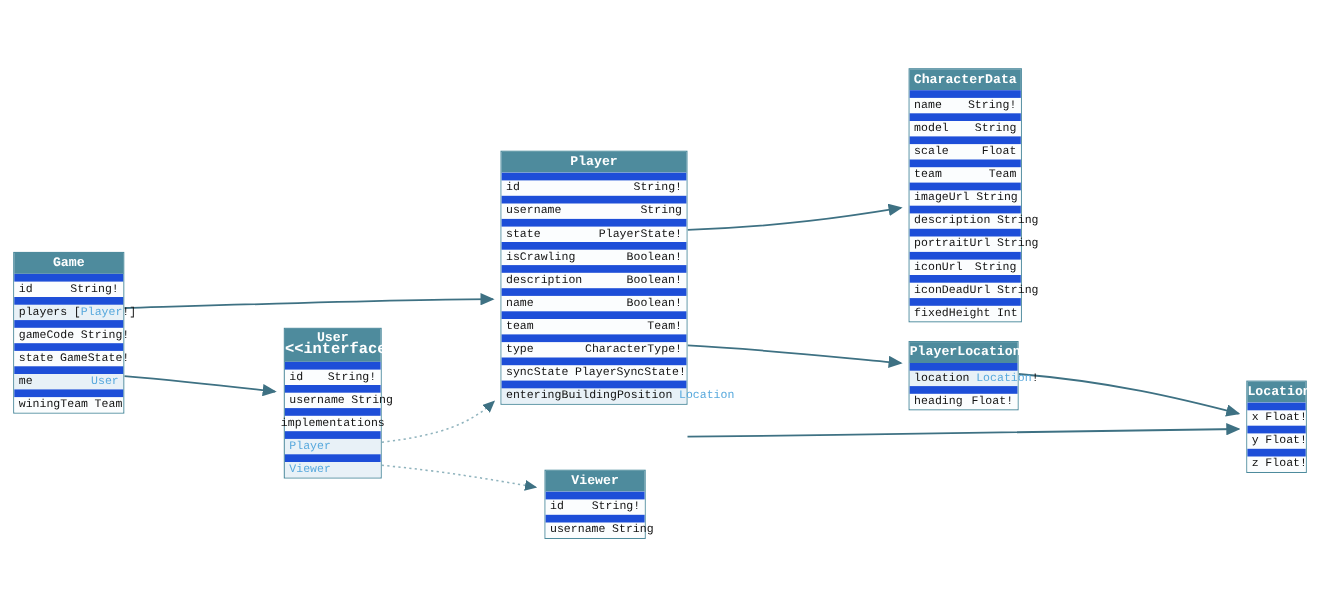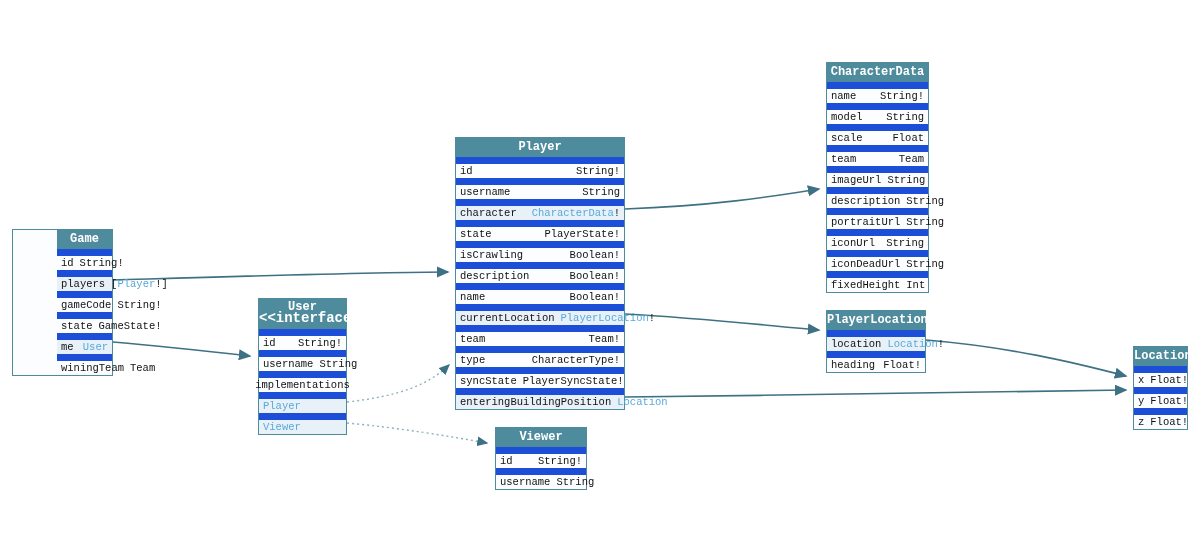--- a/index.html
+++ b/index.html
@@ -67,21 +67,21 @@
     </defs>
   <path d="M 113 280 C 250 276 380 272 448 272" class="edge " marker-end="url(#arrow)"></path>
       <path d="M 113 342 C 160 346 215 352 250 356" class="edge " marker-end="url(#arrow)"></path>
       <path d="M 625 209 C 710 206 770 197 819 189" class="edge " marker-end="url(#arrow)"></path>
       <path d="M 625 314 C 700 318 762 325 819 330" class="edge " marker-end="url(#arrow)"></path>
       <path d="M 625 397 C 800 395 1000 392 1126 390" class="edge " marker-end="url(#arrow)"></path>
       <path d="M 926 340 C 1010 347 1072 362 1126 376" class="edge " marker-end="url(#arrow)"></path>
       <path d="M 347 402 C 400 396 428 385 449 365" class="edge dotted" marker-end="url(#arrow)"></path>
       <path d="M 347 423 C 400 428 448 436 487 443" class="edge dotted" marker-end="url(#arrow)"></path>
     </svg>
-<div class="tbl" style="left: 12px; top: 229px; width: 101px; padding-left: 44px;">
+<div class="tbl" style="left: 12px; top: 229px; width: 101px;">
       <div class="hdr">
         <div>Game</div>
       </div>
       <div class="row">
         <span class="fname">id</span>
         <span class="ftype"><span>String!</span></span>
       </div>
       <div class="row hl">
         <span class="fname">players</span>
         <span class="ftype"><span>[</span><span class="link">Player</span><span>!]</span></span>
@@ -131,43 +131,35 @@
         <div>Player</div>
       </div>
       <div class="row">
         <span class="fname">id</span>
         <span class="ftype"><span>String!</span></span>
       </div>
       <div class="row">
         <span class="fname">username</span>
         <span class="ftype"><span>String</span></span>
       </div>
-      <div class="row hl">
-        <span class="fname">character</span>
-        <span class="ftype"><span class="link">CharacterData</span><span>!</span></span>
-      </div>
       <div class="row">
         <span class="fname">state</span>
         <span class="ftype"><span>PlayerState!</span></span>
       </div>
       <div class="row">
         <span class="fname">isCrawling</span>
         <span class="ftype"><span>Boolean!</span></span>
       </div>
       <div class="row">
         <span class="fname">description</span>
         <span class="ftype"><span>Boolean!</span></span>
       </div>
       <div class="row">
         <span class="fname">name</span>
         <span class="ftype"><span>Boolean!</span></span>
-      </div>
-      <div class="row hl">
-        <span class="fname">currentLocation</span>
-        <span class="ftype"><span class="link">PlayerLocation</span><span>!</span></span>
       </div>
       <div class="row">
         <span class="fname">team</span>
         <span class="ftype"><span>Team!</span></span>
       </div>
       <div class="row">
         <span class="fname">type</span>
         <span class="ftype"><span>CharacterType!</span></span>
       </div>
       <div class="row">

